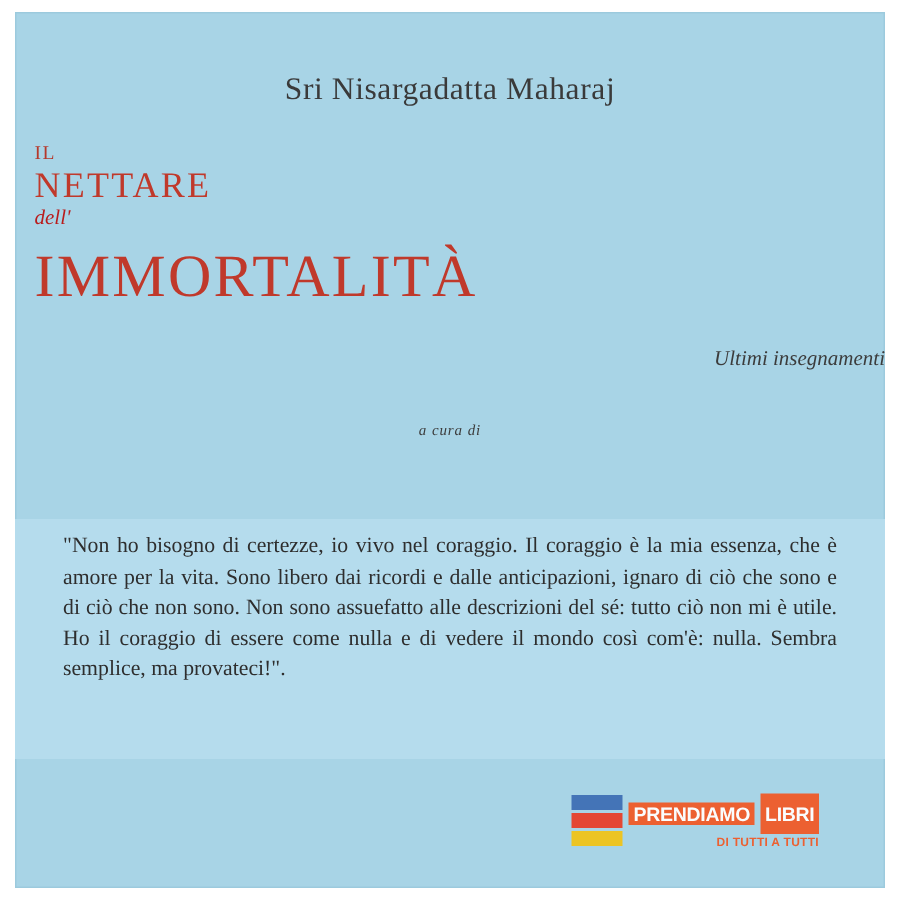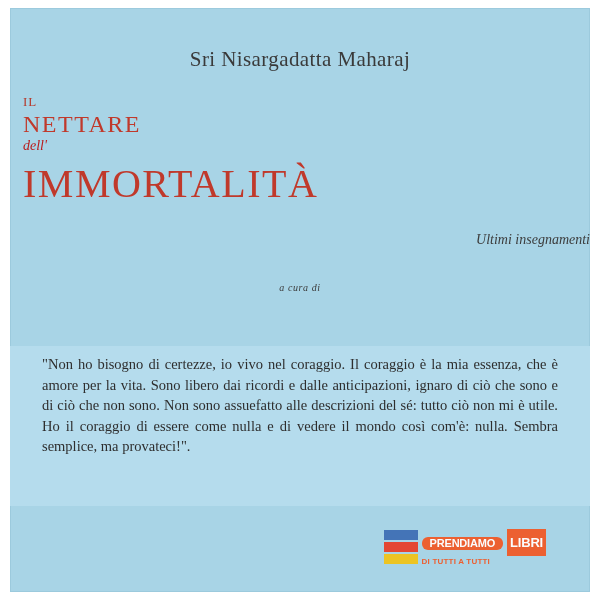--- a/index.html
+++ b/index.html
@@ -185,28 +185,27 @@
   .bm1 { top: 0; background: #3f6fb5; }
   .bm2 { top: 12px; background: #e8402a; }
   .bm3 { top: 24px; background: #f0c419; }
 
   .badge-text {
     line-height: 1.0;
   }
 
   .badge-line1 {
     font-family: "Liberation Sans", sans-serif;
-    font-size: 11px;
+    font-size: 13px;
     font-weight: bold;
     color: #ffffff;
     background: #f05a28;
-    padding: 1px 8px;
+    padding: 1px 3px;
     letter-spacing: -0.2px;
     display: inline-block;
-    border-radius: 6px;
   }
 
   .badge-line2 {
     font-family: "Liberation Sans", sans-serif;
     font-size: 13px;
     font-weight: bold;
     color: #ffffff;
     background: #f05a28;
     padding: 7px 3px;
     letter-spacing: -0.2px;
@@ -214,20 +213,21 @@
     margin-top: 1px;
   }
 
   .badge-line3 {
     font-family: "Liberation Sans", sans-serif;
     font-size: 8px;
     font-weight: bold;
     color: #f05a28;
     letter-spacing: 0.2px;
     margin-top: 2px;
+    text-align: right;
   }
 </style>
 </head>
 <body>
 
 <div class="page">
   <div class="cover">
     <div class="cover-inner">
 
       <div class="author">Sri Nisargadatta Maharaj</div>

